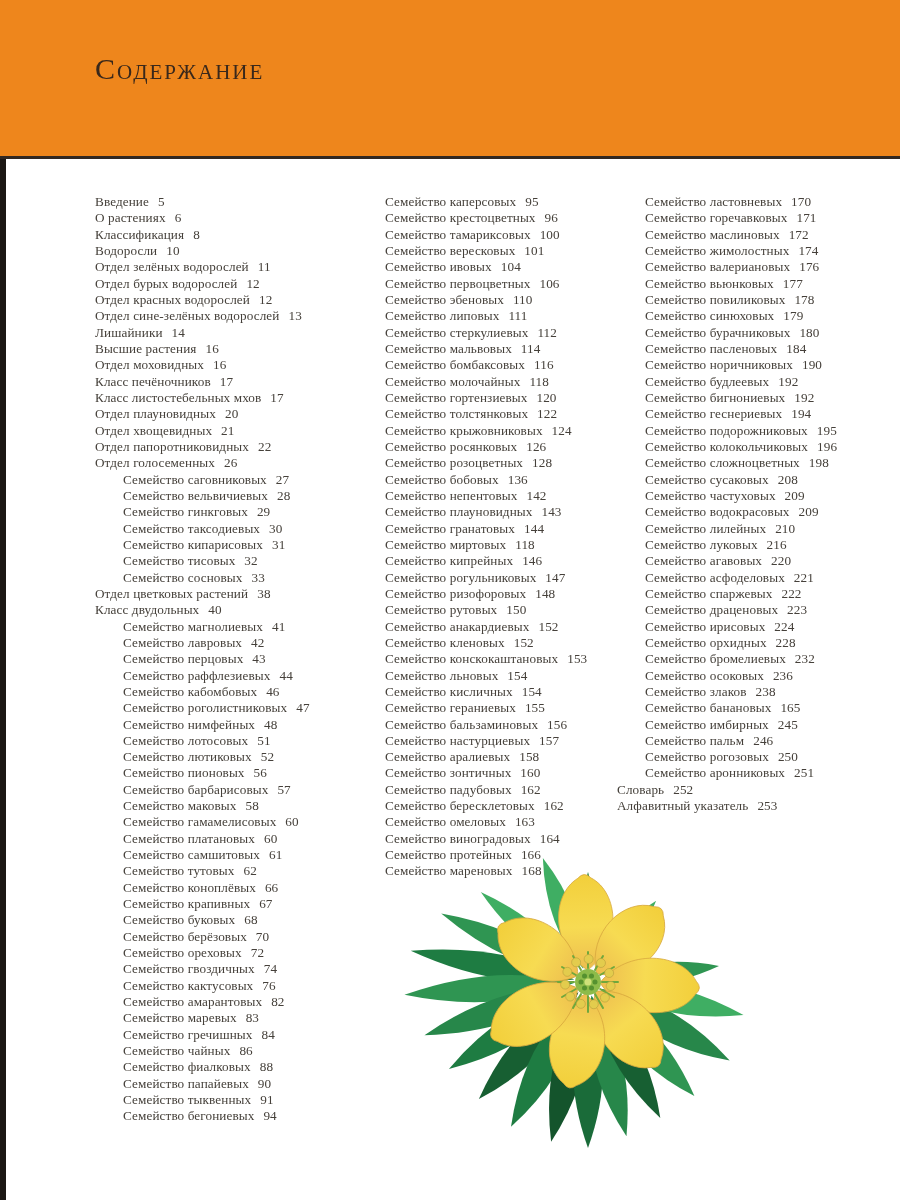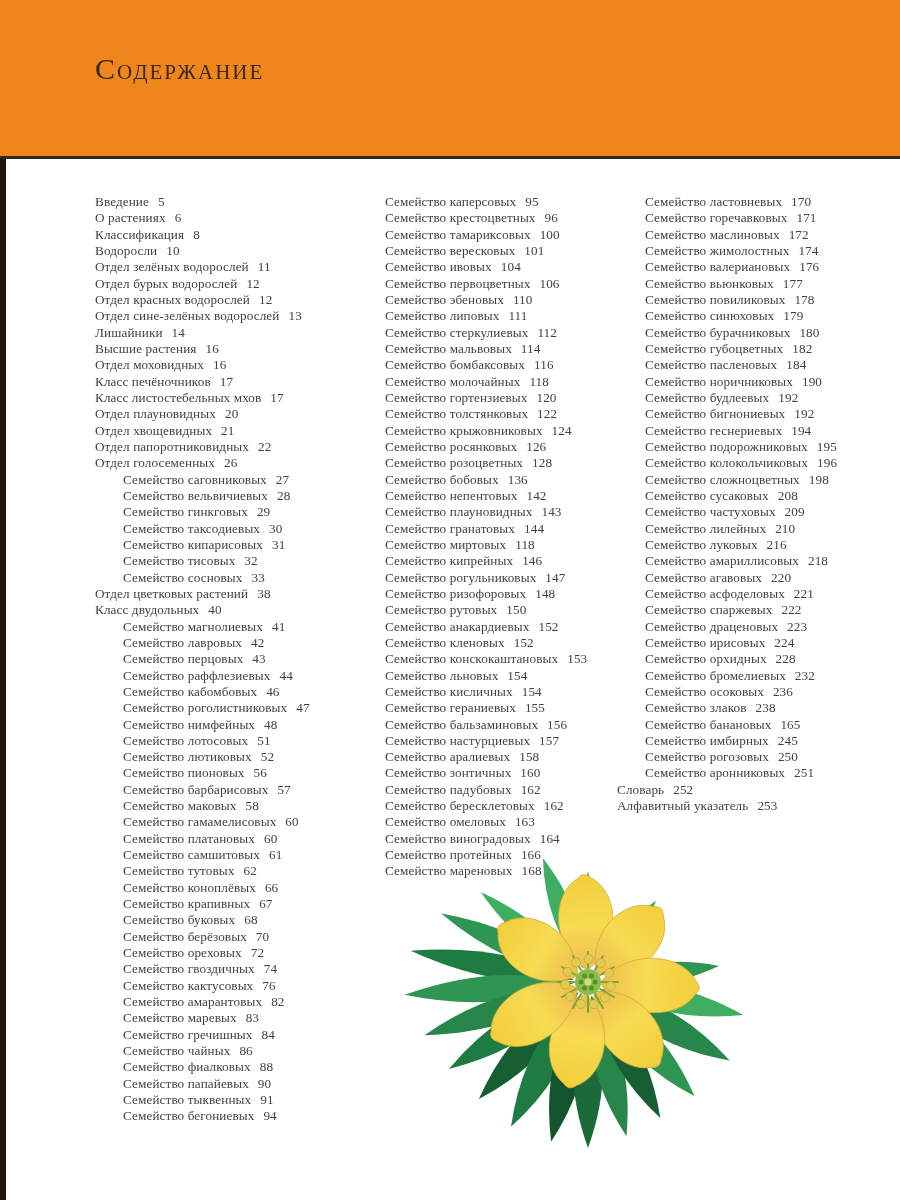--- a/index.html
+++ b/index.html
@@ -143,45 +143,45 @@
   <div class="toc-col c3">
       <div class="toc-item ind"><span class="lbl">Семейство ластовневых</span><span class="pg">170</span></div>
       <div class="toc-item ind"><span class="lbl">Семейство горечавковых</span><span class="pg">171</span></div>
       <div class="toc-item ind"><span class="lbl">Семейство маслиновых</span><span class="pg">172</span></div>
       <div class="toc-item ind"><span class="lbl">Семейство жимолостных</span><span class="pg">174</span></div>
       <div class="toc-item ind"><span class="lbl">Семейство валериановых</span><span class="pg">176</span></div>
       <div class="toc-item ind"><span class="lbl">Семейство вьюнковых</span><span class="pg">177</span></div>
       <div class="toc-item ind"><span class="lbl">Семейство повиликовых</span><span class="pg">178</span></div>
       <div class="toc-item ind"><span class="lbl">Семейство синюховых</span><span class="pg">179</span></div>
       <div class="toc-item ind"><span class="lbl">Семейство бурачниковых</span><span class="pg">180</span></div>
-      <div class="toc-item ind"><span class="lbl">Семейство губоцветных</span><span class="pg">182</span></div>
       <div class="toc-item ind"><span class="lbl">Семейство пасленовых</span><span class="pg">184</span></div>
       <div class="toc-item ind"><span class="lbl">Семейство норичниковых</span><span class="pg">190</span></div>
       <div class="toc-item ind"><span class="lbl">Семейство будлеевых</span><span class="pg">192</span></div>
       <div class="toc-item ind"><span class="lbl">Семейство бигнониевых</span><span class="pg">192</span></div>
       <div class="toc-item ind"><span class="lbl">Семейство геснериевых</span><span class="pg">194</span></div>
       <div class="toc-item ind"><span class="lbl">Семейство подорожниковых</span><span class="pg">195</span></div>
       <div class="toc-item ind"><span class="lbl">Семейство колокольчиковых</span><span class="pg">196</span></div>
       <div class="toc-item ind"><span class="lbl">Семейство сложноцветных</span><span class="pg">198</span></div>
       <div class="toc-item ind"><span class="lbl">Семейство сусаковых</span><span class="pg">208</span></div>
       <div class="toc-item ind"><span class="lbl">Семейство частуховых</span><span class="pg">209</span></div>
+      <div class="toc-item ind"><span class="lbl">Семейство водокрасовых</span><span class="pg">209</span></div>
       <div class="toc-item ind"><span class="lbl">Семейство лилейных</span><span class="pg">210</span></div>
       <div class="toc-item ind"><span class="lbl">Семейство луковых</span><span class="pg">216</span></div>
-      <div class="toc-item ind"><span class="lbl">Семейство амариллисовых</span><span class="pg">218</span></div>
       <div class="toc-item ind"><span class="lbl">Семейство агавовых</span><span class="pg">220</span></div>
       <div class="toc-item ind"><span class="lbl">Семейство асфоделовых</span><span class="pg">221</span></div>
       <div class="toc-item ind"><span class="lbl">Семейство спаржевых</span><span class="pg">222</span></div>
       <div class="toc-item ind"><span class="lbl">Семейство драценовых</span><span class="pg">223</span></div>
       <div class="toc-item ind"><span class="lbl">Семейство ирисовых</span><span class="pg">224</span></div>
       <div class="toc-item ind"><span class="lbl">Семейство орхидных</span><span class="pg">228</span></div>
       <div class="toc-item ind"><span class="lbl">Семейство бромелиевых</span><span class="pg">232</span></div>
       <div class="toc-item ind"><span class="lbl">Семейство осоковых</span><span class="pg">236</span></div>
       <div class="toc-item ind"><span class="lbl">Семейство злаков</span><span class="pg">238</span></div>
       <div class="toc-item ind"><span class="lbl">Семейство банановых</span><span class="pg">165</span></div>
       <div class="toc-item ind"><span class="lbl">Семейство имбирных</span><span class="pg">245</span></div>
+      <div class="toc-item ind"><span class="lbl">Семейство пальм</span><span class="pg">246</span></div>
       <div class="toc-item ind"><span class="lbl">Семейство рогозовых</span><span class="pg">250</span></div>
       <div class="toc-item ind"><span class="lbl">Семейство аронниковых</span><span class="pg">251</span></div>
       <div class="toc-item"><span class="lbl">Словарь</span><span class="pg">252</span></div>
       <div class="toc-item"><span class="lbl">Алфавитный указатель</span><span class="pg">253</span></div>
     </div>
 </div>
 
 <div class="flower">
   <svg viewBox="0 0 464 344" xmlns="http://www.w3.org/2000/svg">
     <defs>

